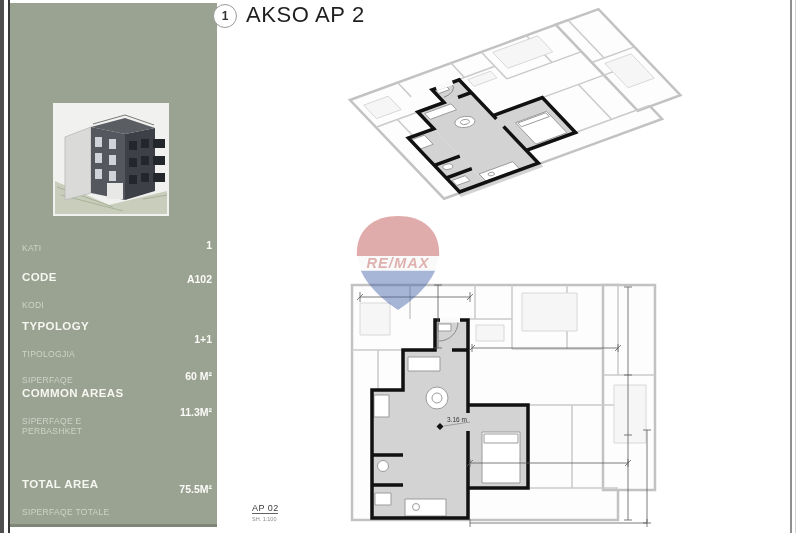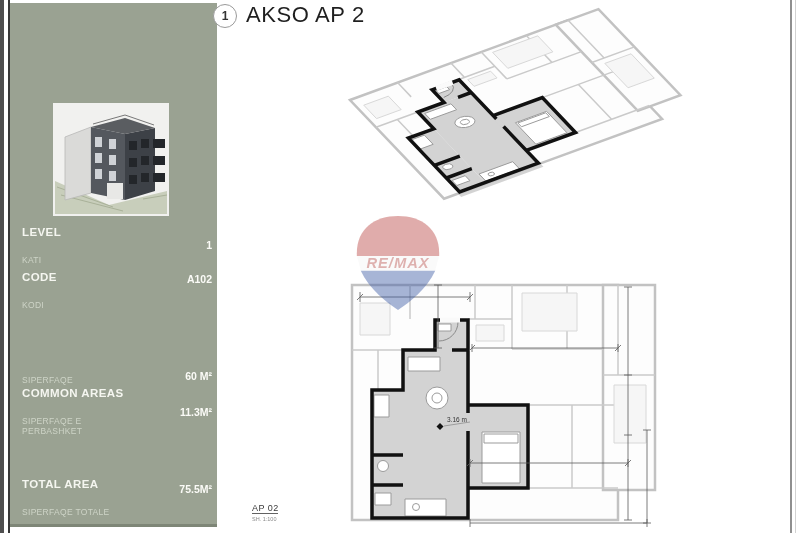--- a/index.html
+++ b/index.html
@@ -71,28 +71,32 @@
         <rect x="76" y="55" width="8" height="9"></rect>
           <rect x="88" y="53" width="8" height="9"></rect>
         <rect x="76" y="72" width="8" height="9"></rect>
           <rect x="88" y="70" width="8" height="9"></rect>
       </g>
       <rect x="54" y="80" width="16" height="16" fill="#e8e8e6"></rect>
     </svg>
   </div>
 
   <div class="srow" style="top:223px">
-    <div class="slabel">LEVEL</div>
     <div class="ssub">KATI</div>
     <div class="sval" style="top:13px">1</div>
   </div>
   <div class="srow" style="top:268px">
     <div class="slabel">CODE</div>
     <div class="ssub">KODI</div>
     <div class="sval" style="top:2px">A102</div>
+  </div>
+  <div class="srow" style="top:317px">
+    <div class="slabel">TYPOLOGY</div>
+    <div class="ssub">TIPOLOGJIA</div>
+    <div class="sval" style="top:13px">1+1</div>
   </div>
   <div class="srow" style="top:355px">
     <div class="ssub">SIPERFAQE</div>
     <div class="sval" style="top:12px">60 M²</div>
   </div>
   <div class="srow" style="top:384px">
     <div class="slabel">COMMON AREAS</div>
     <div class="ssub">SIPERFAQE E PERBASHKET</div>
     <div class="sval" style="top:19px">11.3M²</div>
   </div>

